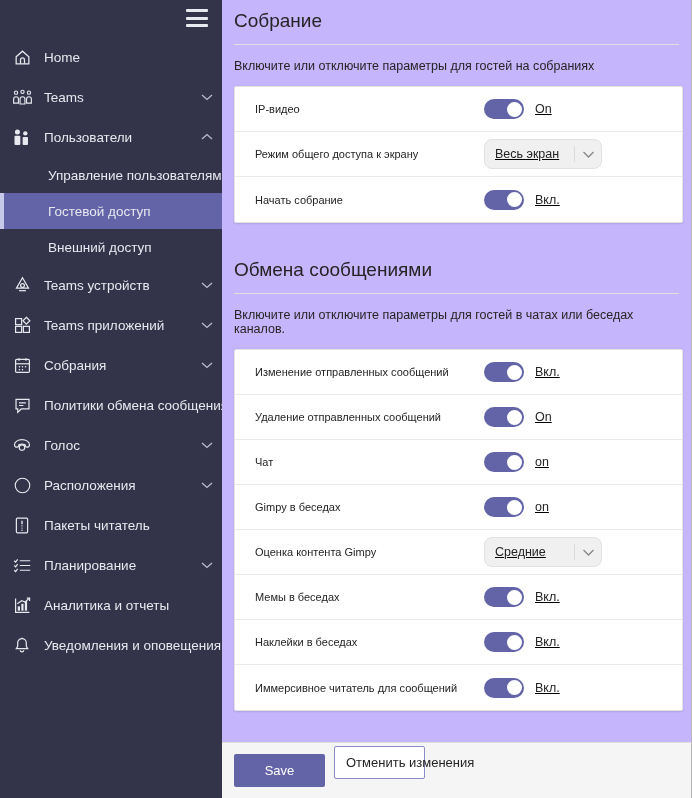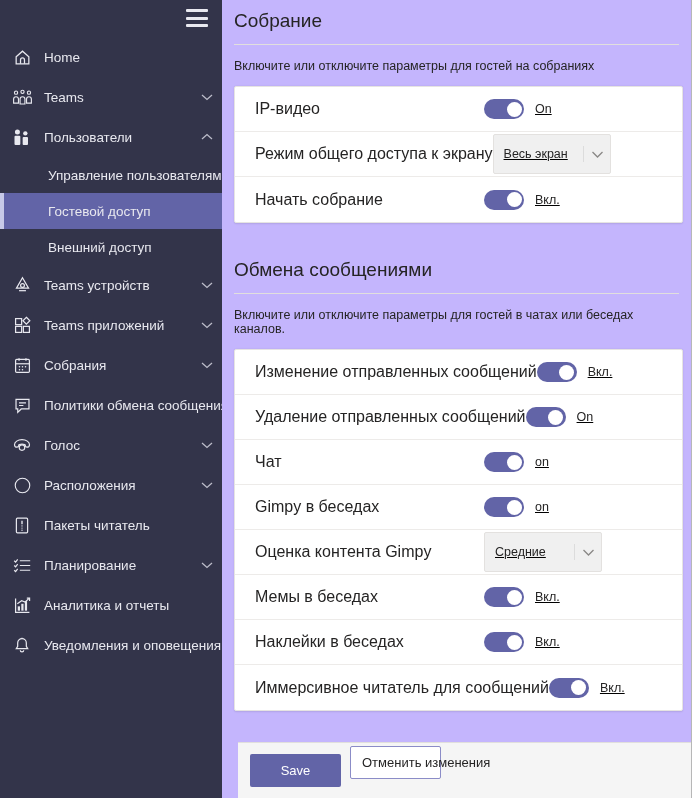--- a/index.html
+++ b/index.html
@@ -107,21 +107,21 @@
   .row {
     height:45px;
     display:flex;
     align-items:center;
     padding:0 0 0 20px;
     border-bottom:1px solid #edebe9;
     position:relative;
   }
   .row:last-child { border-bottom:none; }
   .row .rlabel {
-    font-size:16px;
+    font-size:11px;
     color:#252424;
     flex:1;
     white-space:nowrap;
   }
   .ctrl {
     width:198px; min-width:198px;
     display:flex;
     align-items:center;
     text-decoration:underline;
   }
@@ -138,45 +138,45 @@
     top:2.5px; right:2.5px;
     width:15px; height:15px;
     border-radius:50%;
     background:#ffffff;
   }
   .toggle-state {
     font-size:12.5px;
     color:#252424;
   }
   .select {
-    width:118px; height:40px;
+    width:118px; height:30px;
     background:#f0f0f0;
     border:1px solid #e3e1df;
-    border-radius:2px;
+    border-radius:8px;
     display:flex;
     align-items:center;
     padding:0 6px 0 10px;
     cursor:pointer;
   }
   .select .sval {
     flex:1;
     font-size:12.5px;
     color:#252424;
     white-space:nowrap;
   }
   .select .sdiv {
     width:1px; height:16px; background:#dcdcdc; margin-right:7px;
   }
   .select .schev { display:flex; align-items:center; }
 
   .section2 { margin-top:26px; }
 
   .footer {
     position:absolute;
-    left:16px; right:0; bottom:0;
+    left:0; right:0; bottom:0;
     height:56px;
     border-top:1px solid #e1dfdd;
     background:#f5f5f5;
     display:flex;
     align-items:center;
     padding-left:12px;
   }
   .btn-primary {
     width:91px; height:33px;
     background:#6264a7;

